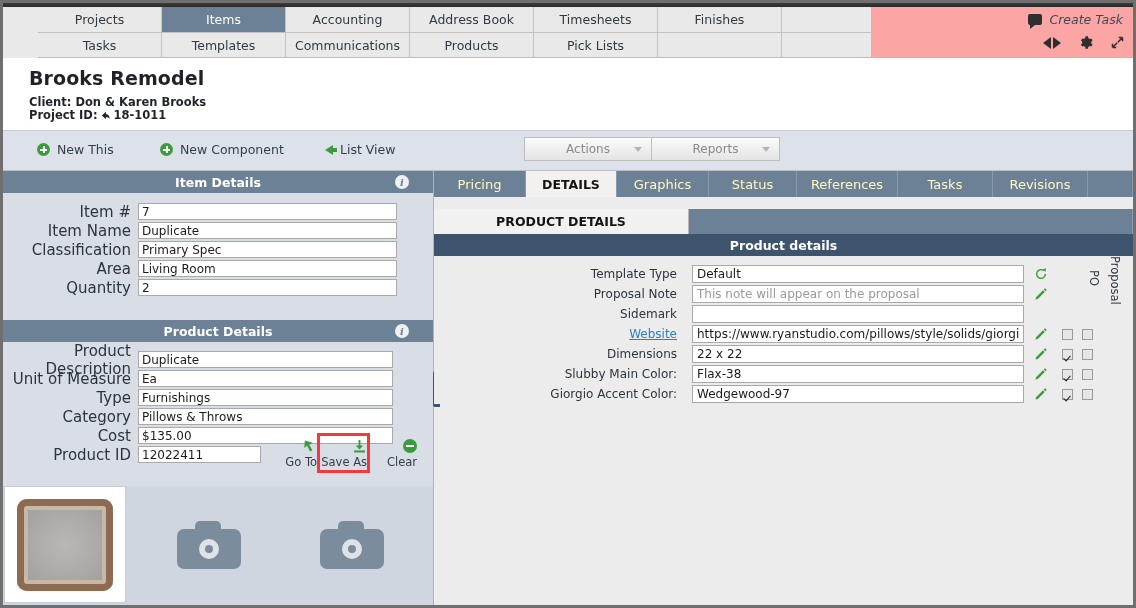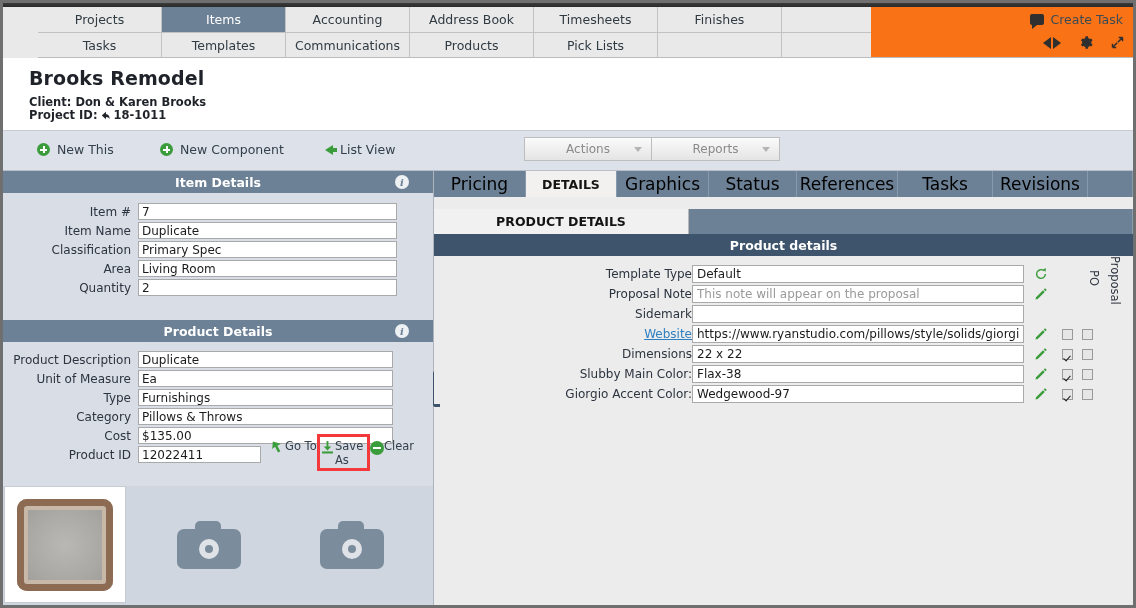--- a/index.html
+++ b/index.html
@@ -39,22 +39,23 @@
     cursor:pointer;
     width:124px;flex:0 0 124px;
   }
   .navcell.active{background:#6d8196;color:#ffffff;}
   .navcell.blank{cursor:default;}
   .navcell.filler{flex:1 1 auto;width:auto;border-right:none;background:#e9e9e9;}
   .navrow.r2 .navcell{border-bottom:1px solid #bcbcbc;}
 
   .toolcorner{
     position:absolute;right:0;top:0;width:262px;height:51px;
-    background:#f97316;border-bottom:1px solid #bcbcbc;
+    background:#fca5a5;border-bottom:1px solid #bcbcbc;
     box-sizing:border-box;
+    font-style:italic;
   }
   .createtask{
     position:absolute;right:10px;top:5px;
     display:flex;align-items:center;gap:7px;
     font-size:12.5px;color:#3c4a55;cursor:pointer;
   }
   .speech{
     width:14px;height:11px;background:#2f2f2f;border-radius:2px;position:relative;display:inline-block;
   }
   .speech:after{
@@ -158,21 +159,21 @@
     font-size:10px;font-weight:bold;font-style:italic;
     display:flex;align-items:center;justify-content:center;
     font-family:"DejaVu Serif","Liberation Serif",serif;
     cursor:pointer;
   }
 
   .formrows{padding:4px 0 0 0;}
   .frow{display:flex;align-items:center;height:19px;margin-bottom:0px;}
   .flabel{
     width:135px;text-align:right;padding-right:7px;
-    font-size:12px;color:#2c3440;box-sizing:border-box;
+    font-size:15px;color:#2c3440;box-sizing:border-box;
   }
   .finput{
     height:17px;box-sizing:border-box;
     border:1px solid #a9a9a9;background:#ffffff;
     font-size:12px;color:#1b1b1b;
     padding:0 3px;line-height:15px;
     font-family:"DejaVu Sans","Liberation Sans",sans-serif;
     outline:none;
   }
   .finput.w260{width:259px;}
@@ -180,21 +181,21 @@
 
   
   .lsec1{position:absolute;left:0;top:0;width:430px;}
   .lsec1 .body{height:116px;background:#d9dde5;padding-top:5px;box-sizing:border-box;}
   .lsec2{position:absolute;left:0;top:149px;width:430px;}
   .lsec2 .body{background:#d9dde5;padding-top:4px;padding-bottom:6px;box-sizing:border-box;}
 
   .prodid-row{display:flex;align-items:center;height:19px;}
   .pidbtns{display:flex;align-items:flex-start;margin-left:9px;gap:0px;}
   .pidbtn{
-    width:47px;display:flex;align-items:flex-start;
+    width:47px;display:flex;flex-direction:column;align-items:flex-end;
     font-size:11.5px;color:#33404c;cursor:pointer;padding-top:1px;
   }
   .pidbtn .glyph{height:17px;display:flex;align-items:center;justify-content:center;}
   .pidbtn.highlight{
     border:3px solid #f4393c;box-sizing:content-box;
     margin-top:-4px;padding-top:2px;padding-bottom:1px;width:47px;
   }
   .clear-ic{
     width:14px;height:14px;border-radius:50%;background:#3b9c3b;position:relative;
   }
@@ -249,40 +250,40 @@
     border-right:1px solid #b7b7b7;
   }
   .subtab.t1{width:255px;}
   .subtab.t2{width:295px;}
   .subtab.t3{flex:1 1 auto;}
 
   .tabs2{display:flex;height:26px;background:#6d8196;}
   .tab2{
     box-sizing:border-box;height:26px;
     display:flex;align-items:center;justify-content:center;
-    font-size:17px;color:#000000;cursor:pointer;
+    font-size:13px;color:#fef9c3;cursor:pointer;
     border-right:1px solid #8799ab;
   }
   .tab2.active{background:#f2f1ef;color:#141414;font-weight:bold;font-size:12.5px;}
   .tab2.w92{width:92px;}
   .tab2.w91{width:91px;}
   .tab2.w88{width:88px;}
   .tab2.w101{width:101px;}
   .tab2.w95{width:95px;}
   .tab2.last{flex:1 1 auto;}
 
   .bluebar{
     height:22px;background:#3d546c;color:#fff;
     display:flex;align-items:center;justify-content:center;
     font-size:12.5px;font-weight:bold;
   }
   .rbody{background:#ececec;height:auto;padding-top:8px;position:relative;}
   .rrow{display:flex;align-items:center;height:20px;}
   .rlabel{
-    width:258px;text-align:right;padding-right:0;
+    width:258px;text-align:right;padding-right:15px;
     font-size:12px;color:#2c3440;box-sizing:border-box;
   }
   .rlabel.link{color:#2f7fc1;text-decoration:underline;cursor:pointer;}
   .rinput{
     width:332px;height:18px;box-sizing:border-box;
     border:1px solid #a9a9a9;background:#ffffff;
     font-size:12px;color:#1b1b1b;padding:0 4px;line-height:16px;
     font-family:"DejaVu Sans","Liberation Sans",sans-serif;outline:none;
   }
   .rinput::placeholder{color:#9a9a9a;}

